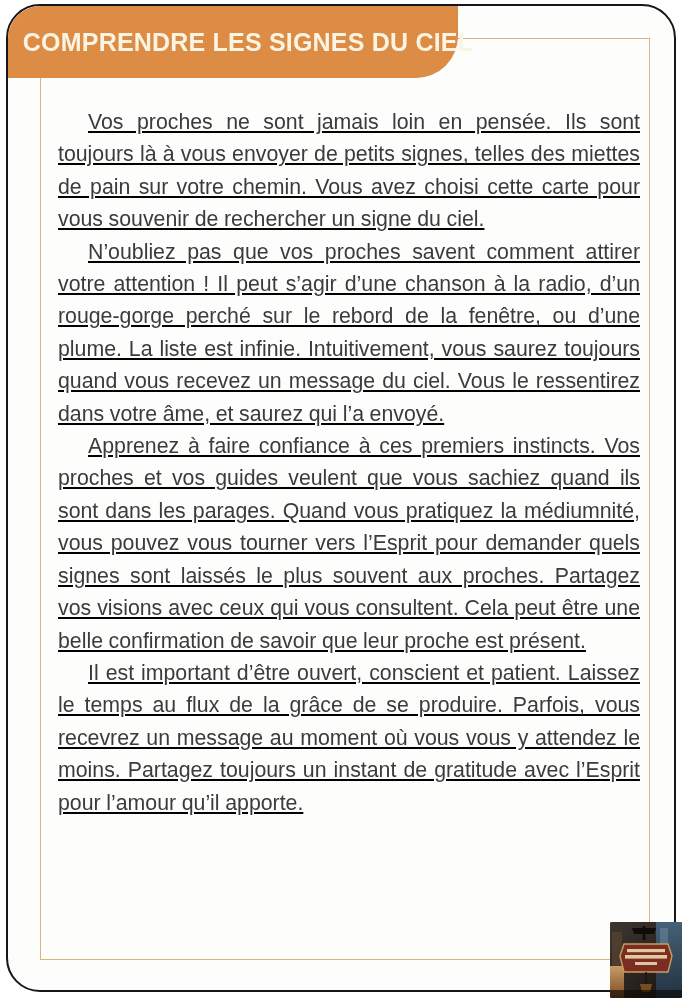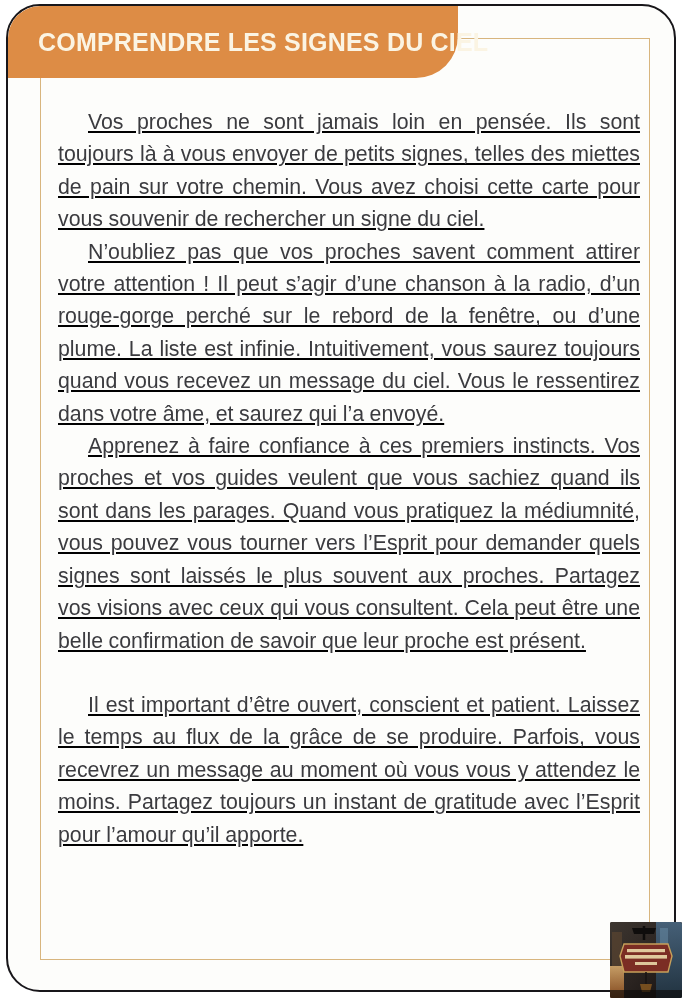--- a/index.html
+++ b/index.html
@@ -51,20 +51,21 @@
     left: 0;
     top: 0;
     width: 450px;
     height: 72px;
     background: #dd8c45;
     border-top-left-radius: 32px;
     border-bottom-right-radius: 42px;
     z-index: 5;
     display: flex;
     align-items: center;
+    justify-content: center;
   }
 
   .banner-title {
     color: #fbf4e3;
     font-size: 25px;
     font-weight: bold;
     letter-spacing: 0.2px;
     padding-left: 30px;
     white-space: nowrap;
     font-family: "Liberation Sans", "DejaVu Sans", sans-serif;
@@ -85,21 +86,21 @@
     font-size: 21.3px;
     line-height: 32.4px;
     text-align: justify;
     text-indent: 30px;
     font-family: "Liberation Sans", "DejaVu Sans", sans-serif;
     -webkit-hyphens: none;
     hyphens: none;
     word-spacing: -0.3px;
   }
 
-  .body-copy p:last-child { text-align: justify; margin-top: 32px; }
+  .body-copy p:last-child { text-align: justify; }
 
   
   .thumb {
     position: absolute;
     right: 0px;
     bottom: 2px;
     width: 72px;
     height: 76px;
     z-index: 8;
     overflow: hidden;

